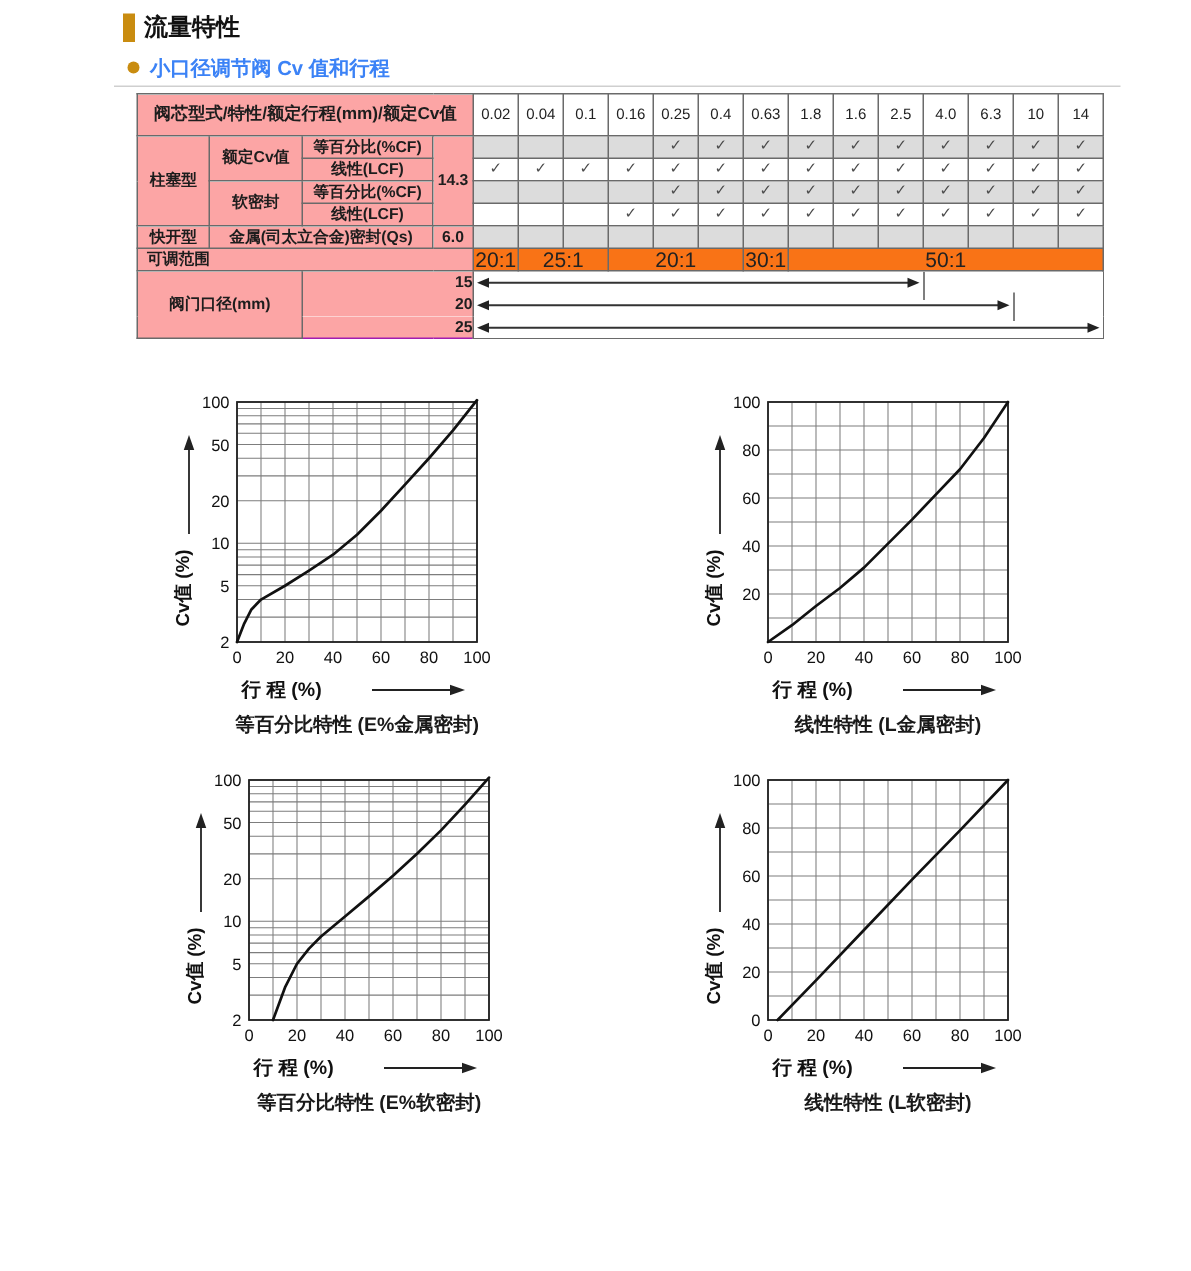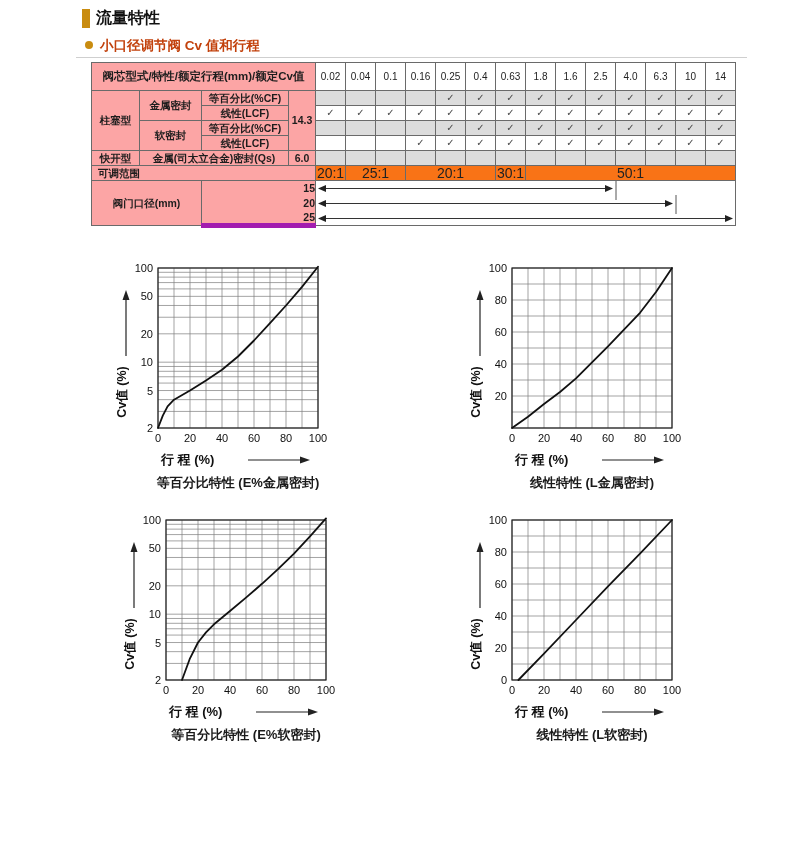--- a/index.html
+++ b/index.html
@@ -32,21 +32,21 @@
   .chart{position:absolute;width:280px;height:238px;text-align:center;}
   .chart svg{display:block;}
 </style>
 </head>
 <body>
 <div id="page">
 
   <div id="sec-bar" style="background: rgb(201, 140, 16);"></div>
   <div id="sec-title">流量特性</div>
   <div id="sub-dot" style="background: rgb(201, 140, 16);"></div>
-  <div id="sub-title" style="color: #c2410c;">小口径调节阀 Cv 值和行程</div>
+  <div id="sub-title" style="color: #3b82f6;">小口径调节阀 Cv 值和行程</div>
   <div id="sep"></div>
 
   <div id="tblwrap">
       <table class="tbl">
         <colgroup>
           <col style="width:48px">
           <col style="width:62px">
           <col style="width:87px">
           <col style="width:27px">
           <col style="width:30px">
@@ -77,21 +77,21 @@
             <td class="num">1.8</td>
             <td class="num">1.6</td>
             <td class="num">2.5</td>
             <td class="num">4.0</td>
             <td class="num">6.3</td>
             <td class="num">10</td>
             <td class="num">14</td>
           </tr>
           <tr class="gray">
             <td class="lbl" rowspan="4">柱塞型</td>
-            <td class="lbl" rowspan="2">金属密封</td>
+            <td class="lbl" rowspan="2">额定Cv值</td>
             <td class="lbl">等百分比(%CF)</td>
             <td class="lbl" rowspan="4">14.3</td>
             <td class="dat chk"></td>
             <td class="dat chk"></td>
             <td class="dat chk"></td>
             <td class="dat chk"></td>
             <td class="dat chk">✓</td>
             <td class="dat chk">✓</td>
             <td class="dat chk">✓</td>
             <td class="dat chk">✓</td>
@@ -197,21 +197,21 @@
                 <line x1="8" y1="37.5" x2="411" y2="37.5" stroke="#333" stroke-width="1.2"></line>
                 <polygon points="2,37.5 10,34.1 10,40.9" fill="#222"></polygon>
                 <polygon points="417,37.5 409,34.1 409,40.9" fill="#222"></polygon>
               </svg>
             </td>
           </tr>
           <tr>
             <td class="lbl sz" colspan="2">20</td>
           </tr>
           <tr>
-            <td class="lbl sz" colspan="2" style="border-bottom:5px solid #a21caf">25</td>
+            <td class="lbl sz" colspan="2" style="border-bottom:1px solid #a21caf">25</td>
           </tr>
         </tbody>
       </table>
     </div>
 
   <div class="chart" style="left:90px;top:260px">
       <svg width="280" height="238">
         <line x1="52" y1="8" x2="52" y2="168" stroke="#7d7d7d" stroke-width="0.7"></line>
         <line x1="68" y1="8" x2="68" y2="168" stroke="#7d7d7d" stroke-width="0.7"></line>
         <line x1="84" y1="8" x2="84" y2="168" stroke="#7d7d7d" stroke-width="0.7"></line>

